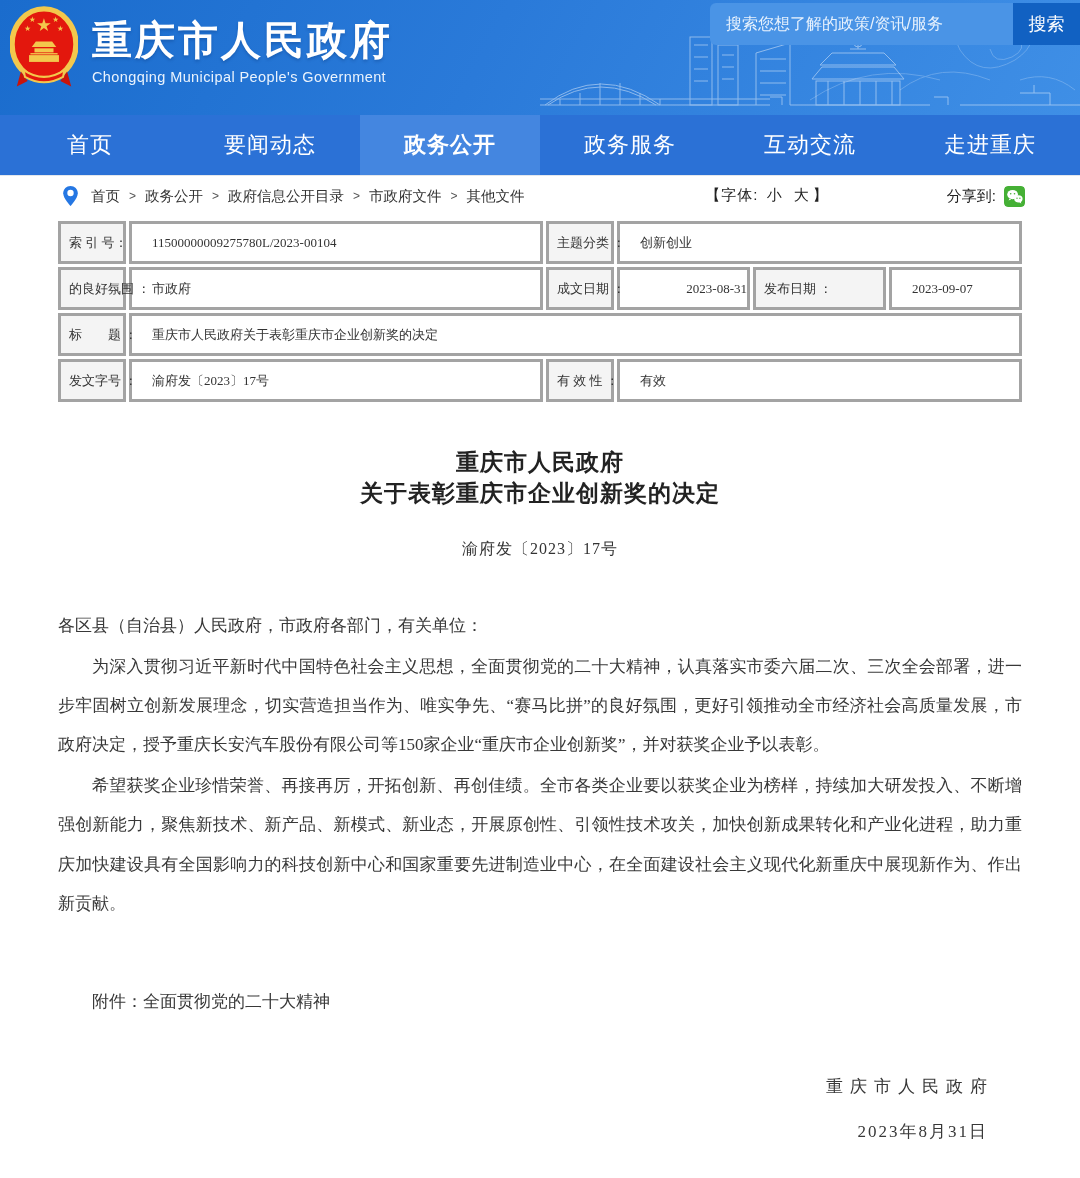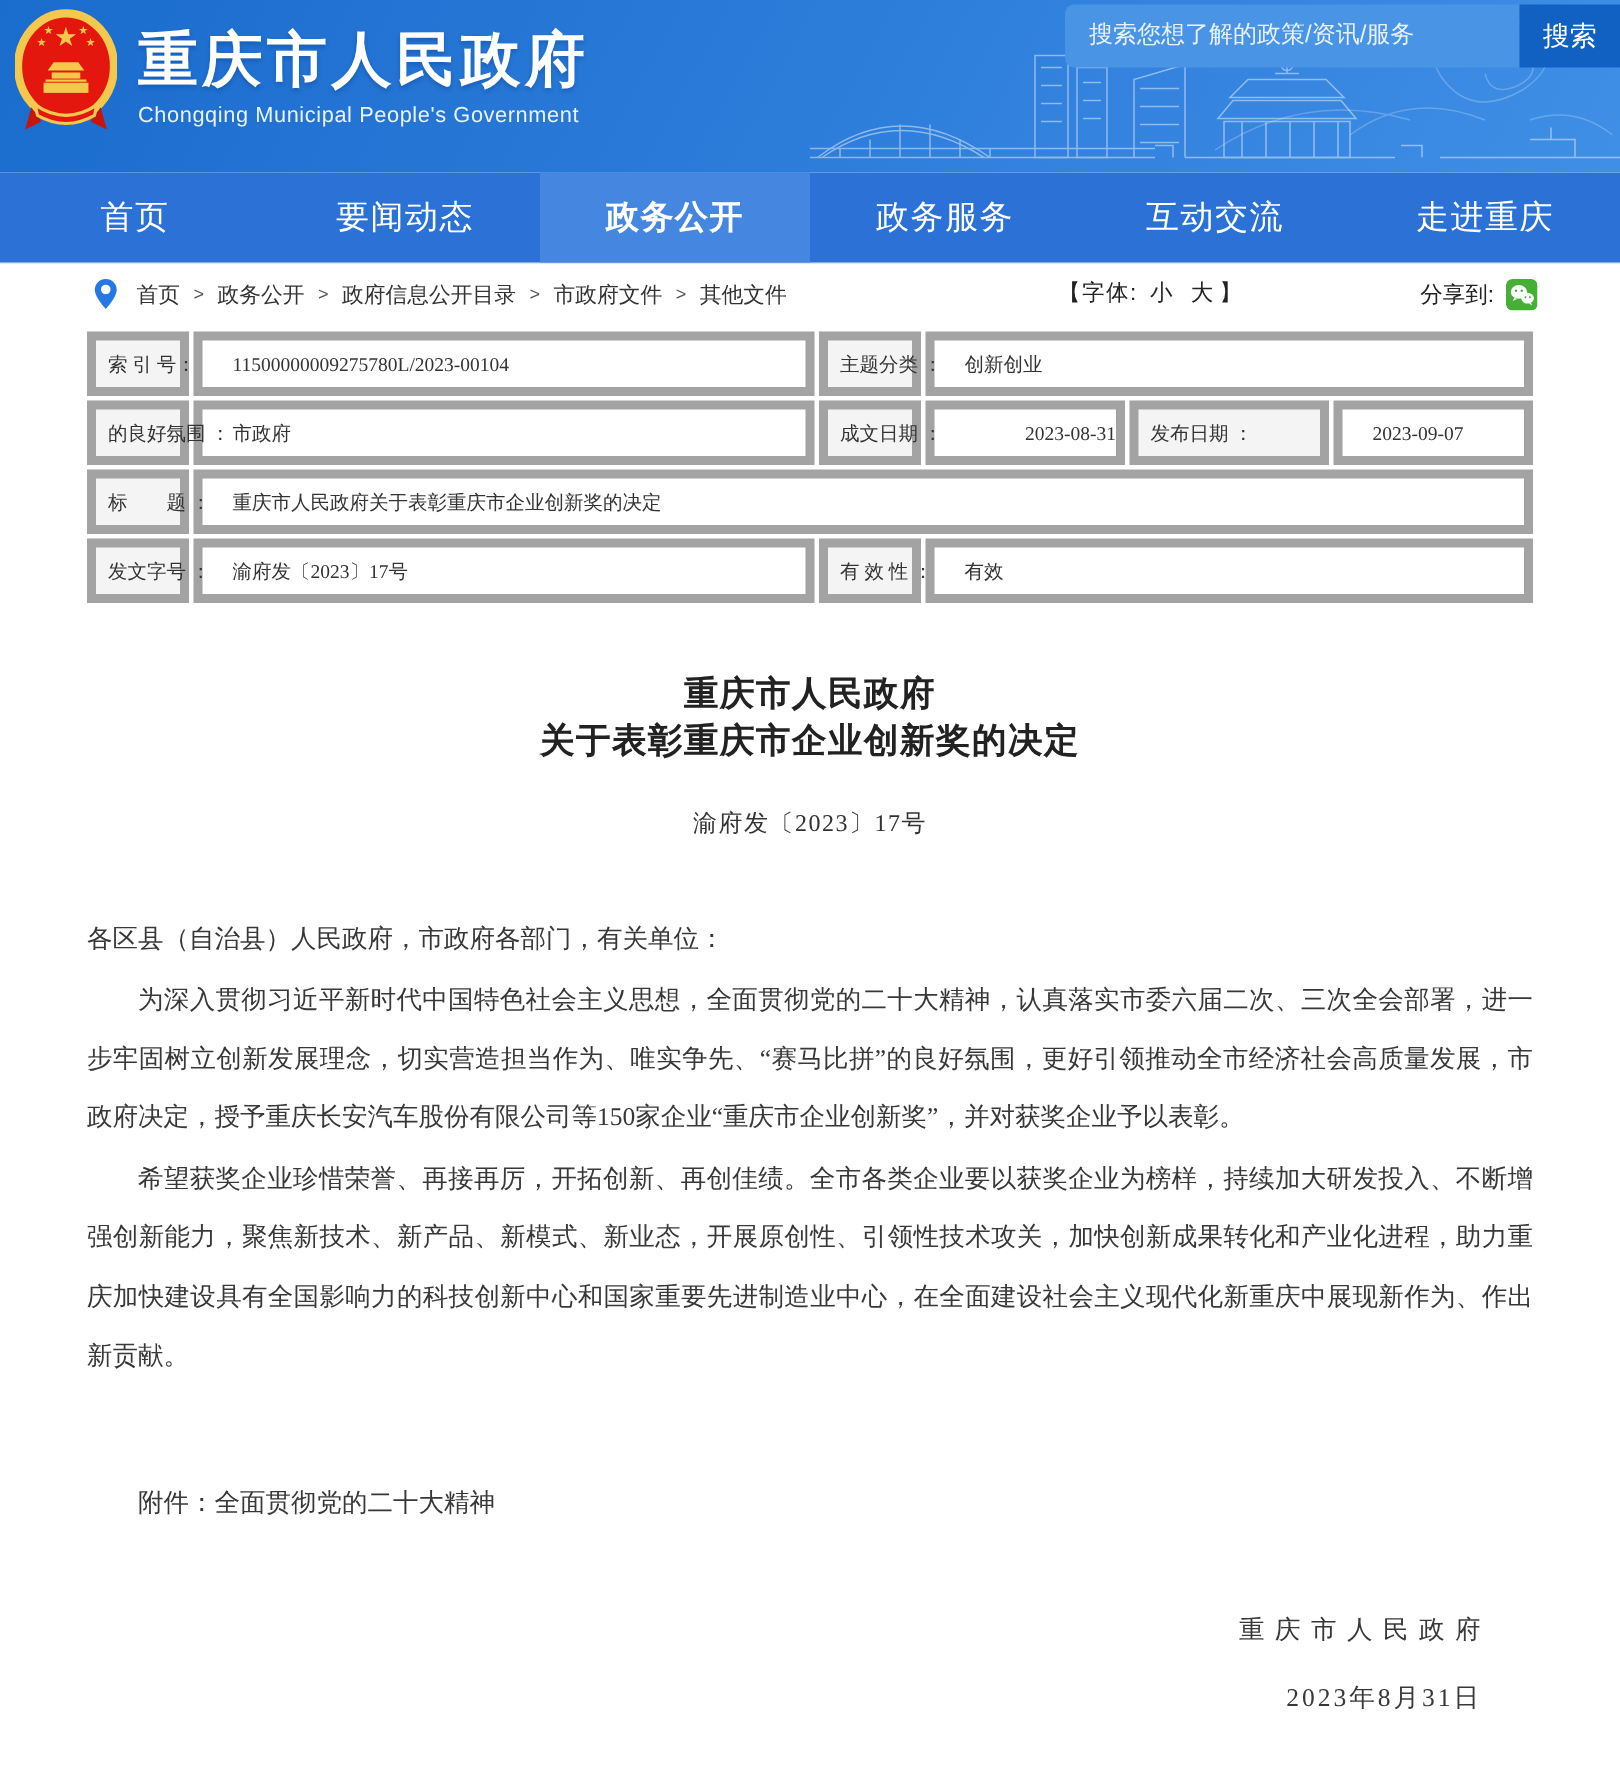--- a/index.html
+++ b/index.html
@@ -57,21 +57,21 @@
   .font-size-btn { cursor:pointer; margin:0 3px; }
   .share-wrap { display:flex; align-items:center; margin-left:118px; }
   .share-label { font-size:15px; color:#222; margin-right:8px; }
   .wechat-icon { width:21px; height:21px; border-radius:4px; cursor:pointer; display:block; }
 
   
   .meta-table {
     margin:2px 55px 0 55px; width:970px; border-collapse:separate; border-spacing:3px;
     font-family:"Liberation Serif", serif; font-size:13px; color:#333; table-layout:fixed;
   }
-  .meta-table td { height:43px; border:6px solid #a3a3a3; vertical-align:middle; }
+  .meta-table td { height:43px; border:3px solid #a3a3a3; vertical-align:middle; }
   .meta-table td.lbl { background:#f4f4f4; padding-left:8px; white-space:pre; }
   .meta-table td.val { background:#fff; padding-left:20px; }
   .c1 { width:68px; } .c2 { width:414px; } .c3 { width:68px; }
   .c4 { width:172px;text-align:right; } .c5 { width:64px; } .c6 { width:160px; }
 
   
   .doc { padding:0 58px; font-family:"Liberation Serif", serif; color:#383838; }
   .doc-title { text-align:center; font-size:23px; font-weight:bold; color:#222; margin-top:42px; letter-spacing:1px; }
   .doc-title2 { text-align:center; font-size:23px; font-weight:bold; color:#222; letter-spacing:1px; }
   .doc-number { text-align:center; font-size:16px; margin-top:30px; color:#333; letter-spacing:1px; }

